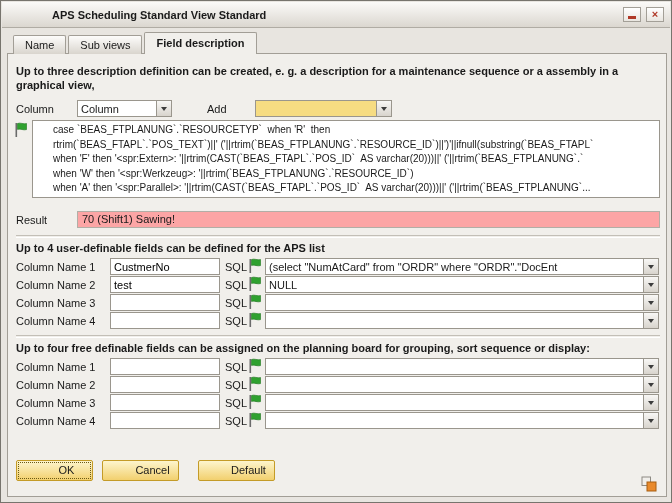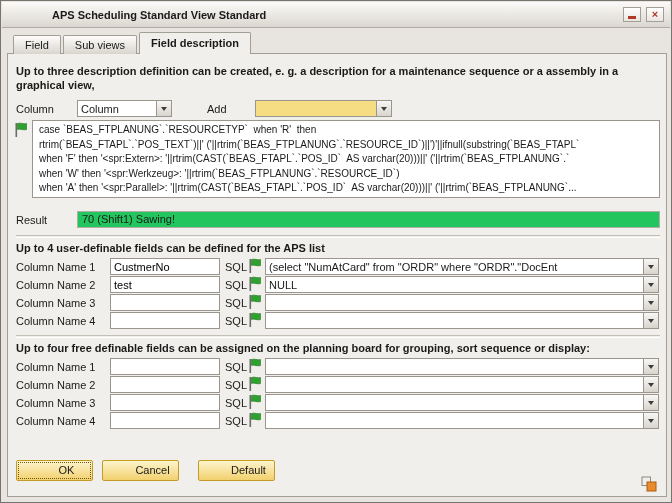--- a/index.html
+++ b/index.html
@@ -35,25 +35,25 @@
   .ctxt { position: absolute; left: 3px; right: 17px; top: 1px; line-height: 14px;
           white-space: nowrap; overflow: hidden; }
   .cbtn { position: absolute; top: 0; right: 0; bottom: 0; width: 15px;
           background: linear-gradient(#f8f7f5, #d8d4cd); border-left: 1px solid #9a968d;
           display: flex; align-items: center; justify-content: center; }
   .arr { width: 0; height: 0; border: 3.5px solid transparent; border-top: 4px solid #3c3c3c; margin-top: 4px; }
 
   .flag { position: absolute; width: 14px; height: 16px; cursor: default; }
 
   .codebox { position: absolute; left: 24px; top: 66px; width: 628px; height: 78px;
-             background: #fff; border: 1px solid #9a968d; padding: 2px 6px;
+             background: #fff; border: 1px solid #9a968d; padding: 2px 20px;
              font-size: 10px; line-height: 14.5px; white-space: pre; overflow: hidden; }
 
   .resultfield { position: absolute; left: 69px; top: 157px; width: 583px; height: 17px;
-                 background: #22c55e; border: 1px solid #b2aea6; padding: 1px 4px; line-height: 13px;
+                 background: #fca5a5; border: 1px solid #b2aea6; padding: 1px 4px; line-height: 13px;
                  white-space: nowrap; overflow: hidden; }
 
   .divider { position: absolute; left: 8px; width: 644px; height: 2px;
              border-top: 1px solid #c3bfb7; box-shadow: 0 1px 0 #ffffff; }
 
   .row { position: absolute; left: 0; right: 0; height: 18px; }
   .row .lbl { left: 8px; top: 3px; text-align: center; }
   .row .lbl.sql { left: 217px; }
   .tb { position: absolute; left: 102px; top: 0; width: 110px; height: 17px;
         border: 1px solid #9a968d; background: #fff; padding: 3px 3px;
@@ -77,21 +77,21 @@
     <span class="title">APS Scheduling Standard View Standard</span>
     <span class="winbtn">
         <span class="minglyph"></span>
       </span>
     <span class="winbtn">
         <span class="closeglyph">×</span>
       </span>
   </div>
 
   <div class="tabs">
-    <div class="tab">Field</div>
+    <div class="tab">Name</div>
     <div class="tab">Sub views</div>
     <div class="tab active">Field description</div>
   </div>
 
   <div class="panel">
 
     <div class="intro" style="top:10px">Up to three description definition can be created, e. g. a description for a maintenance sequence or a assembly in a graphical view,</div>
 
     <span class="lbl" style="left:8px;top:49px">Column</span>
     <div class="combo" style="left:69px;top:46px;width:95px">

